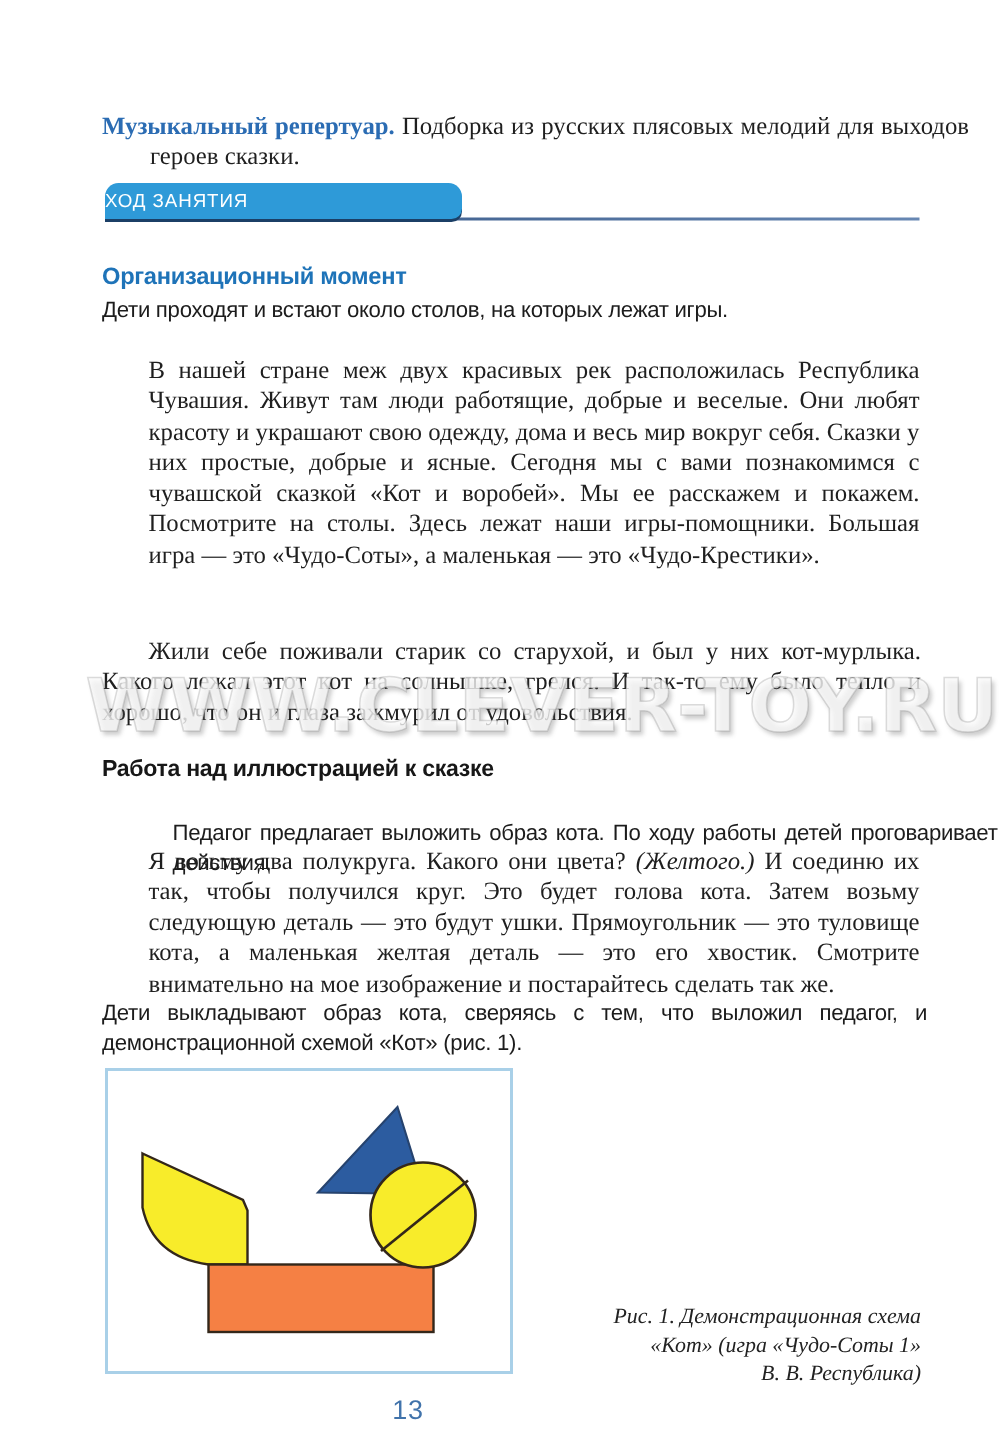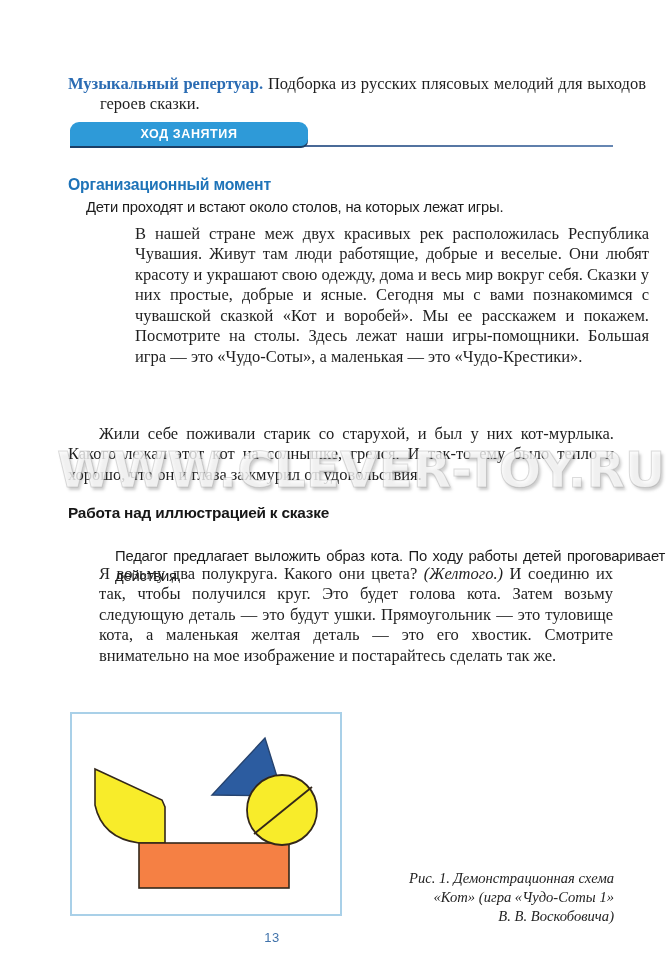--- a/index.html
+++ b/index.html
@@ -17,31 +17,31 @@
   .serif{font-family:"Liberation Serif",serif;font-size:16.5px;line-height:20.6px;color:#1f1f1f;}
   .sans{font-family:"Liberation Sans",sans-serif;font-size:14.8px;line-height:20px;color:#1c1c1c;letter-spacing:-0.2px;}
   .just{text-align:justify;}
   .lead{top:57px;left:68px;width:546px;padding-left:32px;text-indent:-32px;}
   .lead-label{color:#2b6cb3;font-weight:bold;}
   .banner-tab{
     top:122px;left:70px;width:238px;height:24px;
     background:#2e9ad8;
     border-radius:9px 9px 7px 0;
     box-shadow:0 2px 0 #1b3f66;
-    display:flex;align-items:center;justify-content:center;
+    display:flex;align-items:center;
     font-family:"Liberation Sans",sans-serif;
-    font-size:12.5px;font-weight:bold;color:#ffffff;letter-spacing:0.6px;
+    font-size:12.5px;font-weight:normal;color:#ffffff;letter-spacing:0.6px;
     z-index:2;
   }
   .banner-rule{top:145px;left:70px;width:543px;height:2px;background:linear-gradient(to right,#2e4f7e,#6787b3);z-index:1;}
   .h-blue{font-family:"Liberation Sans",sans-serif;font-size:15.8px;font-weight:bold;color:#1e73b8;letter-spacing:-0.2px;}
   .h-black{font-family:"Liberation Sans",sans-serif;font-size:15.4px;font-weight:bold;color:#171717;letter-spacing:-0.2px;margin-top:25px;}
   .h-org{top:159px;left:68px;margin-top:17px;}
-  .p-deti{top:182px;left:68px;width:548px;margin-left:18px;}
-  .story1{top:207px;left:99px;width:514px;margin-left:36px;}
+  .p-deti{top:182px;left:68px;width:548px;}
+  .story1{top:220px;left:99px;width:514px;}
   .h-rassk{top:386px;left:68px;}
   .p-zhili{top:407px;left:68px;width:546px;text-indent:31px;}
   .h-rabota{top:479px;left:68px;z-index:3;}
   .p-pedagog{top:531px;left:68px;width:550px;z-index:3;margin-left:47px;}
   .story2{top:547px;left:99px;width:514px;}
   .p-deti2{top:651px;left:68px;width:550px;}
   .em{font-style:italic;}
   
   .watermark{
     top:441px;left:57px;width:606px;
@@ -62,21 +62,21 @@
   }
   .figure-box svg{display:block;width:100%;height:100%;}
   .caption{
     top:869px;left:364px;width:250px;
     font-family:"Liberation Serif",serif;font-style:italic;
     font-size:14.6px;line-height:19.2px;color:#222;text-align:right;
   }
   .page-num{
     top:930px;left:0;width:544px;text-align:center;
     font-family:"Liberation Sans",sans-serif;
-    font-size:13px;color:#4173ab;letter-spacing:0.5px;
+    font-size:18px;color:#4173ab;letter-spacing:0.5px;
   }
 </style>
 </head>
 <body>
 
 <div class="page">
 
   <p class="abs serif just lead"><span class="lead-label">Музыкальный репертуар.</span><span> Подборка из русских плясовых мелодий для выходов героев сказки.</span></p>
 
   <div class="abs banner-tab">
@@ -88,36 +88,37 @@
   <p class="abs sans p-deti">Дети проходят и встают около столов, на которых лежат игры.</p>
   <p class="abs serif just story1">В нашей стране меж двух красивых рек расположилась Республика Чувашия. Живут там люди работящие, добрые и веселые. Они любят красоту и украшают свою одежду, дома и весь мир вокруг себя. Сказки у них простые, добрые и ясные. Сегодня мы с вами познакомимся с чувашской сказкой «Кот и воробей». Мы ее расскажем и покажем. Посмотрите на столы. Здесь лежат наши игры-помощники. Большая игра — это «Чудо-Соты», а маленькая — это «Чудо-Крестики».</p>
 
   <p class="abs serif just p-zhili">Жили себе поживали старик со старухой, и был у них кот-мурлыка. Какого лежал этот кот на солнышке, грелся. И так-то ему было тепло и хорошо, что он и глаза зажмурил от удовольствия.</p>
 
   <div class="abs watermark">WWW.CLEVER-TOY.RU</div>
 
   <div class="abs h-black h-rabota">Работа над иллюстрацией к сказке</div>
   <p class="abs sans just p-pedagog">Педагог предлагает выложить образ кота. По ходу работы детей проговаривает действия.</p>
   <p class="abs serif just story2"><span>Я возьму два полукруга. Какого они цвета? </span><span class="em">(Желтого.)</span><span> И соединю их так, чтобы получился круг. Это будет голова кота. Затем возьму следующую деталь — это будут ушки. Прямоугольник — это туловище кота, а маленькая желтая деталь — это его хвостик. Смотрите внимательно на мое изображение и постарайтесь сделать так же.</span></p>
+  <p class="abs sans just p-deti2">Дети выкладывают образ кота, сверяясь с тем, что выложил педагог, и демонстрационной схемой «Кот» (рис. 1).</p>
 
   <div class="abs figure-box">
     <svg viewBox="0 0 268 200">
 
       <path d="M 23 55 L 90 86 L 93 93 L 93 129 L 67 129 Q 30 124 23 91 Z" stroke="#33271a" stroke-width="1.6" fill="#f8ec2a"></path>
 
       <rect x="67" y="129" width="150" height="45" stroke="#33271a" stroke-width="1.6" fill="#f58044"></rect>
 
       <polygon points="193,24 140,81 211,82" stroke="#26436e" stroke-width="1.4" fill="#2c5ca0"></polygon>
 
       <circle cx="210" cy="96" r="35" stroke="#33271a" stroke-width="1.8" fill="#f8ec2a"></circle>
       <line x1="182" y1="120" x2="240" y2="73" stroke="#33271a" stroke-width="1.8"></line>
     </svg>
   </div>
 
   <div class="abs caption">
     <div>Рис. 1. Демонстрационная схема</div>
     <div>«Кот» (игра «Чудо-Соты 1»</div>
-    <div>В. В. Воскобовича)</div>
+    <div>В. В. Республика)</div>
   </div>
 
   <div class="abs page-num">13</div>
 
 </div>
 
 </body></html>

